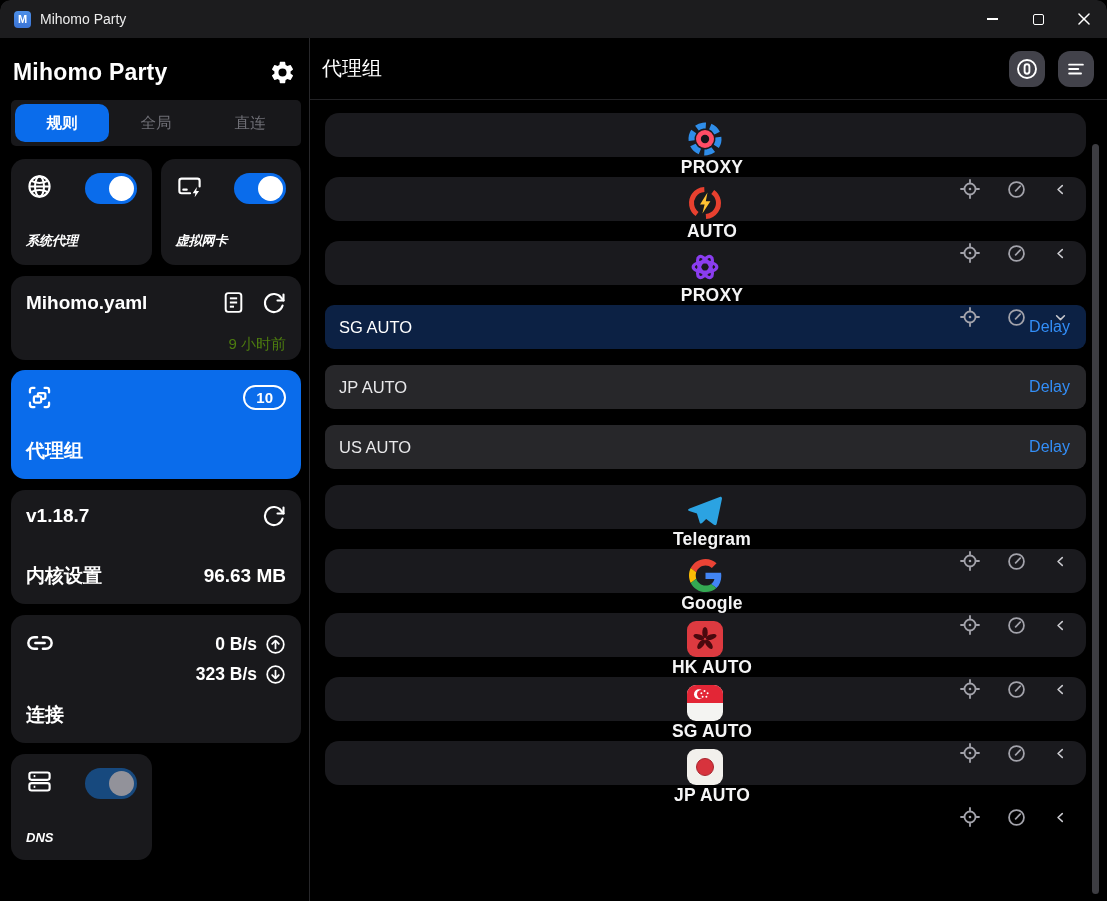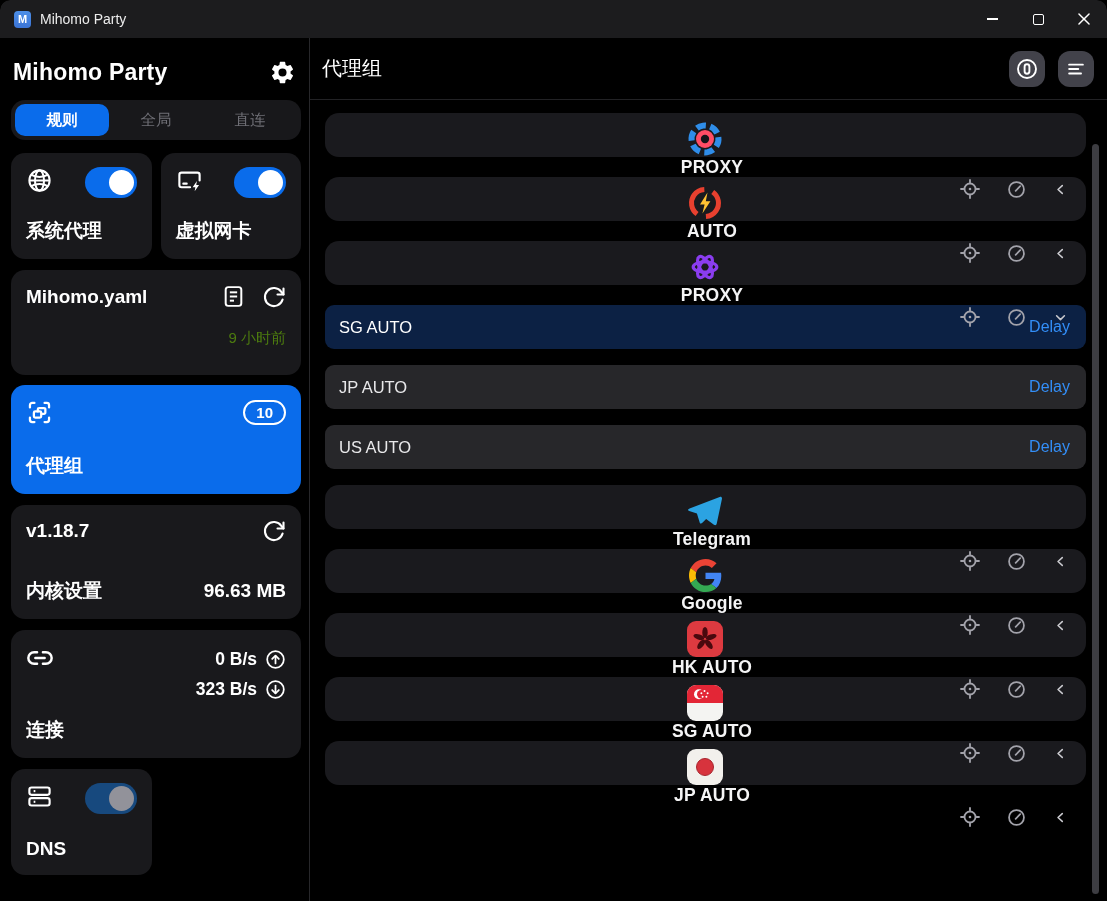--- a/index.html
+++ b/index.html
@@ -18,36 +18,36 @@
   
   .body { display:flex; height:863px; }
   .sidebar { width:310px; border-right:1px solid #27272a; padding:0 8px 0 11px; background:#000; flex-shrink:0; }
   .main { flex:1; position:relative; background:#000; overflow:hidden; }
 
   
   .side-head { display:flex; align-items:center; justify-content:space-between; margin:14px 5px 0 2px; height:40px; }
   .side-head h1 { color:#fff; font-size:23px; font-weight:bold; letter-spacing:.2px; }
   .icon-btn { background:none; border:none; cursor:pointer; color:#fff; display:flex; align-items:center; }
 
-  .tabs { margin-top:8px; background:#18181b; border-radius:14px; height:40px; display:flex; padding:4px; }
+  .tabs { margin-top:8px; background:#18181b; border-radius:5px; height:46px; display:flex; padding:4px; }
   .tab { flex:1; border:none; background:transparent; color:#6f6f76; font-size:15.5px; border-radius:10px; cursor:pointer; font-family:inherit; }
   .tab.active { background:#0a6ceb; color:#fff; font-weight:bold; }
 
   .grid2 { display:grid; grid-template-columns:1fr 1fr; gap:9px; margin-top:13px; }
   .card { background:#19191c; border-radius:14px; padding:14px 15px 15px; color:#fff; }
   .tcard { height:106px; display:flex; flex-direction:column; justify-content:space-between; }
   .tcard-top { display:flex; align-items:flex-start; justify-content:space-between; }
-  .tcard-label { font-size:19px; font-weight:bold; }
+  .tcard-label { font-size:13px; font-weight:bold;font-style:italic; }
 
   .switch { width:52px; height:31px; border-radius:16px; background:#0a6ceb; position:relative; border:none; cursor:pointer; }
   .switch .knob { position:absolute; top:3px; right:3px; width:25px; height:25px; border-radius:50%; background:#fff; }
   .switch.dim { background:#17497e; }
   .switch.dim .knob { background:#92929a; }
 
-  .profile-card { margin-top:11px; height:105px; }
+  .profile-card { margin-top:11px; height:84px; }
   .prow1 { display:flex; align-items:center; justify-content:space-between; }
   .pname { font-size:19px; font-weight:bold; }
   .picons { display:flex; gap:16px; align-items:center; }
   .ptime { text-align:right; margin-top:20px; font-size:15px; color:#4d7c0f; }
 
   .groups-card { margin-top:10px; height:109px; background:#0a6ceb; display:flex; flex-direction:column; justify-content:space-between; cursor:pointer; }
   .gc-top { display:flex; align-items:center; justify-content:space-between; }
   .badge { border:2px solid #fff; border-radius:999px; padding:2px 11px; font-size:15px; font-weight:bold; color:#fff; }
   .gc-label { font-size:19px; font-weight:bold; }
 

